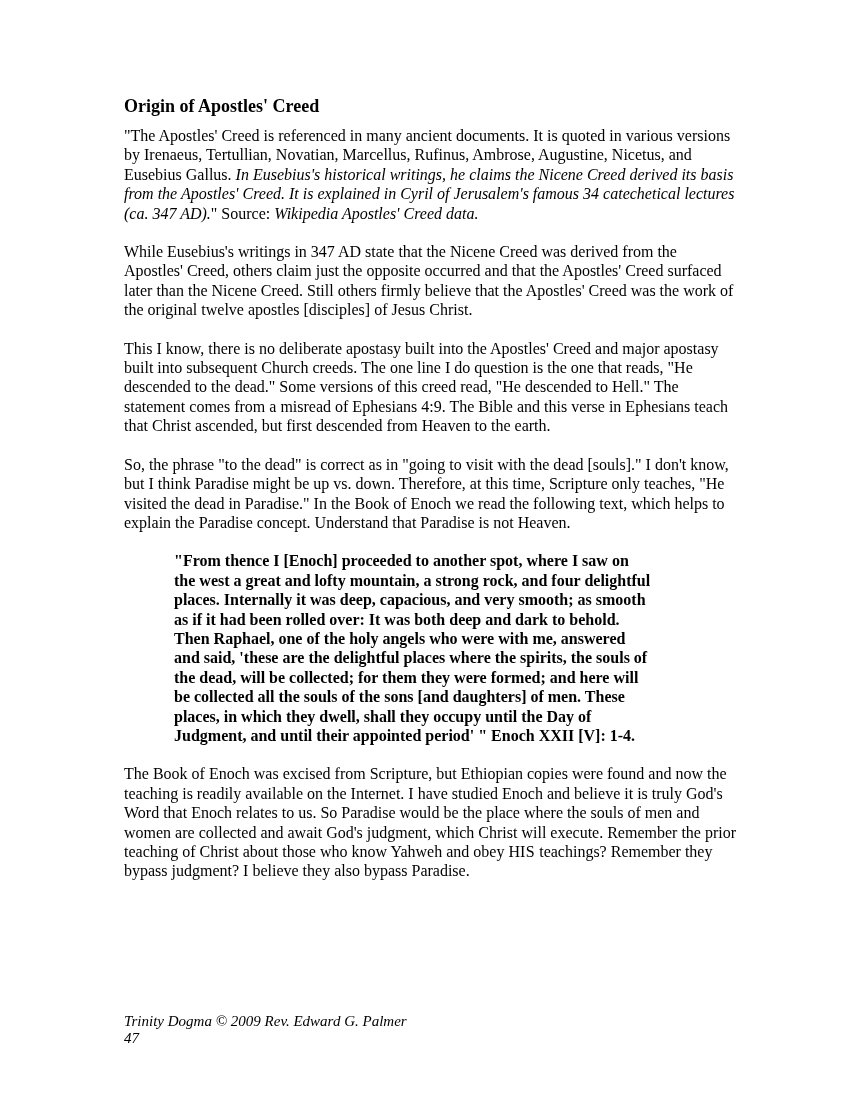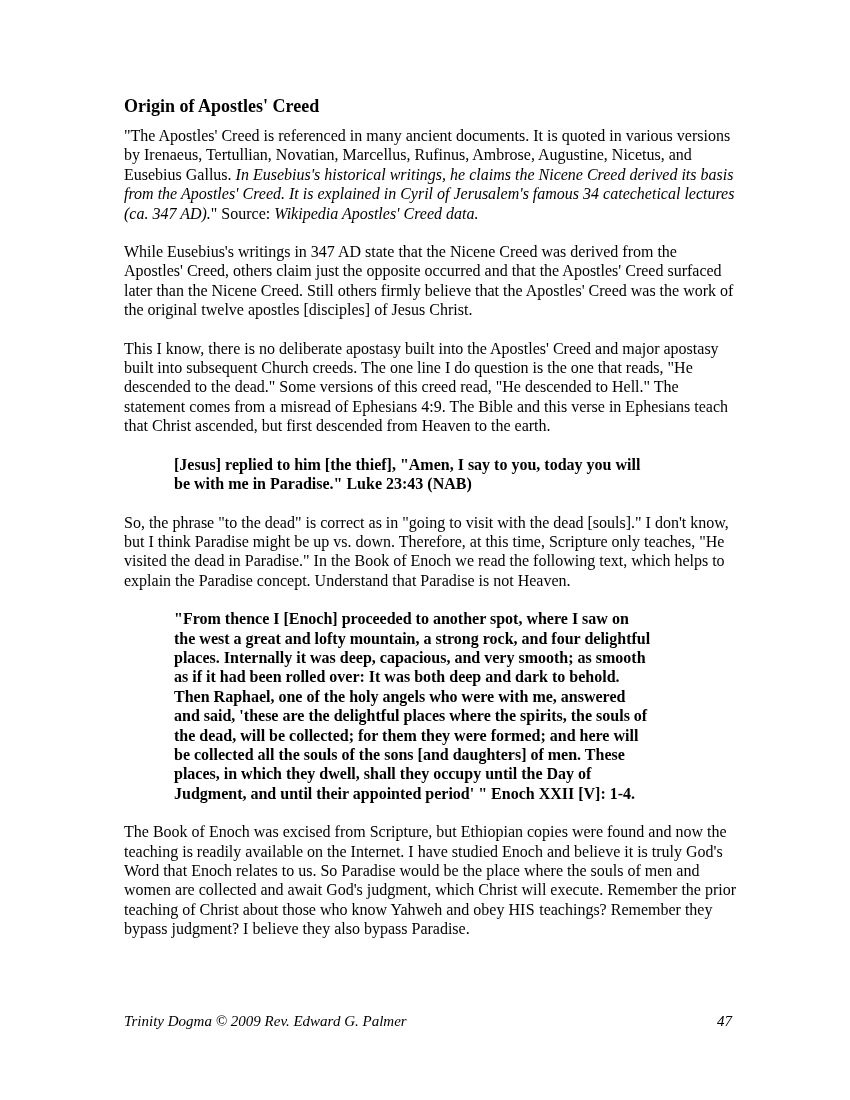--- a/index.html
+++ b/index.html
@@ -26,39 +26,38 @@
   .quote {
     font-size: 16px; line-height: 19.4px;
     font-weight: bold;
     margin: 0 40px 19px 50px;
   }
   .italic { font-style: italic; margin-top: 32px; }
   .sc { font-size: 16px; letter-spacing: 0.5px; }
   .footer {
     position: absolute; left: 124px; right: 118px; top: 1013px;
     font-size: 15px; font-style: italic;
-    display: flex; justify-content: space-between; align-items: baseline;
+    display: flex; justify-content: space-between; align-items: baseline; flex-direction: column;
   }
 </style>
 </head>
 <body>
 
 <div class="page">
 
   <h1>Origin of Apostles' Creed</h1>
 
   <p><span>"The Apostles' Creed is referenced in many ancient documents. It is quoted in various versions by Irenaeus, Tertullian, Novatian, Marcellus, Rufinus, Ambrose, Augustine, Nicetus, and Eusebius Gallus. </span><span class="italic">In Eusebius's historical writings, he claims the Nicene Creed derived its basis from the Apostles' Creed. It is explained in Cyril of Jerusalem's famous 34 catechetical lectures (ca. 347 AD).</span><span>" Source: </span><span class="italic">Wikipedia Apostles' Creed data.</span></p>
 
 
   <p>While Eusebius's writings in 347 AD state that the Nicene Creed was derived from the Apostles' Creed, others claim just the opposite occurred and that the Apostles' Creed surfaced later than the Nicene Creed. Still others firmly believe that the Apostles' Creed was the work of the original twelve apostles [disciples] of Jesus Christ.</p>
 
   <p>This I know, there is no deliberate apostasy built into the Apostles' Creed and major apostasy built into subsequent Church creeds. The one line I do question is the one that reads, "He descended to the dead." Some versions of this creed read, "He descended to Hell." The statement comes from a misread of Ephesians 4:9. The Bible and this verse in Ephesians teach that Christ ascended, but first descended from Heaven to the earth.</p>
 
 
-  <div class="quote">[Jesus] replied to him [the thief], "Amen, I say to you, today you will<br>be with me in Paradise." Luke 23:43 (NAB)</div>
 
   <p>So, the phrase "to the dead" is correct as in "going to visit with the dead [souls]." I don't know, but I think Paradise might be up vs. down. Therefore, at this time, Scripture only teaches, "He visited the dead in Paradise." In the Book of Enoch we read the following text, which helps to explain the Paradise concept. Understand that Paradise is not Heaven.</p>
 
   <div class="quote">"From thence I [Enoch] proceeded to another spot, where I saw on<br>the west a great and lofty mountain, a strong rock, and four delightful<br>places. Internally it was deep, capacious, and very smooth; as smooth<br>as if it had been rolled over: It was both deep and dark to behold.<br>Then Raphael, one of the holy angels who were with me, answered<br>and said, 'these are the delightful places where the spirits, the souls of<br>the dead, will be collected; for them they were formed; and here will<br>be collected all the souls of the sons [and daughters] of men. These<br>places, in which they dwell, shall they occupy until the Day of<br>Judgment, and until their appointed period' " Enoch XXII [V]: 1-4.</div>
 
   <p><span>The Book of Enoch was excised from Scripture, but Ethiopian copies were found and now the teaching is readily available on the Internet. I have studied Enoch and believe it is truly God's Word that Enoch relates to us. So Paradise would be the place where the souls of men and women are collected and await God's judgment, which Christ will execute. Remember the prior teaching of Christ about those who know Yahweh and obey H</span><span class="sc">IS</span><span> teachings? Remember they bypass judgment? I believe they also bypass Paradise.</span></p>
 
 </div>
 
 <div class="footer">

